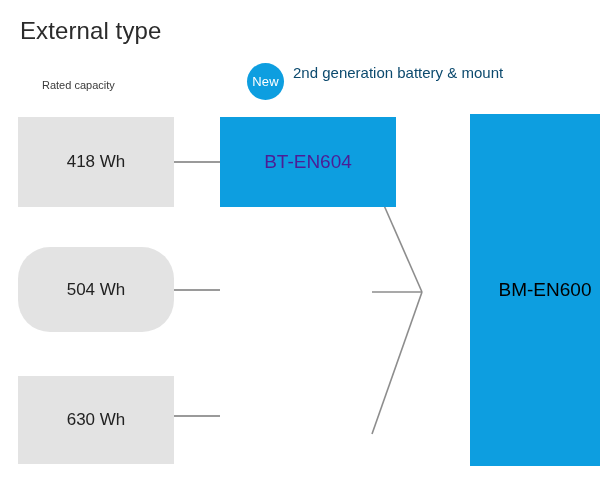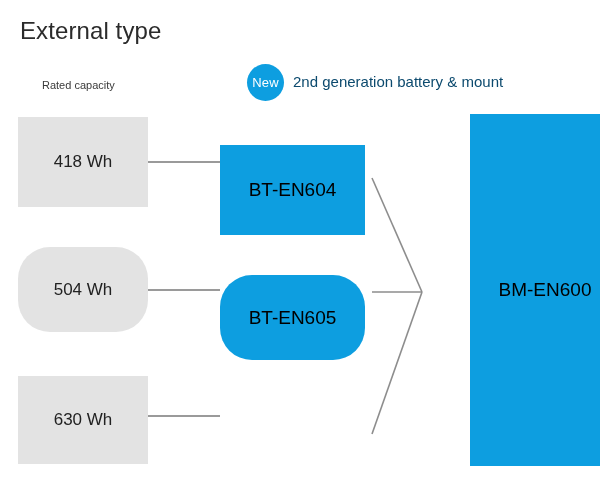--- a/index.html
+++ b/index.html
@@ -47,21 +47,21 @@
     color: #3a3a3a;
     white-space: nowrap;
   }
 
   .newline-head {
     position: absolute;
     left: 247px;
     top: 63px;
     height: 38px;
     display: flex;
-    align-items: center;
+    align-items: flex-start;
     white-space: nowrap;
   }
   .new-badge {
     width: 37px;
     height: 37px;
     border-radius: 50%;
     background: #0d9ee0;
     color: #ffffff;
     font-size: 13px;
     display: flex;
@@ -94,29 +94,28 @@
     align-items: center;
     justify-content: center;
     box-sizing: border-box;
     text-align: center;
   }
   .node.capacity {
     background: #e3e3e3;
     color: #222222;
     font-size: 17px;
     left: 18px;
-    width: 130px;
+    width: 156px;
   }
   .node.battery {
     background: #0d9ee0;
-    color: #000000;
+    color: #4c1d95;
     font-size: 19px;
     left: 220px;
-    width: 145px;
-    margin-top: 28px;
+    width: 176px;
   }
   .node.mount {
     background: #0d9ee0;
     color: #000000;
     font-size: 19px;
     left: 422px;
     top: 114px;
     width: 150px;
     height: 352px;
     margin-left: 48px;
@@ -148,19 +147,18 @@
 
     <line x1="372" y1="178" x2="422" y2="292" stroke="#8d8d8d" stroke-width="1.6"></line>
     <line x1="372" y1="292" x2="422" y2="292" stroke="#8d8d8d" stroke-width="1.6"></line>
     <line x1="372" y1="434" x2="422" y2="292" stroke="#8d8d8d" stroke-width="1.6"></line>
   </svg>
 
   <div class="node capacity row1">418 Wh</div>
   <div class="node battery row1">BT-EN604</div>
 
   <div class="node capacity row2">504 Wh</div>
-  <div class="node battery row2">BT-EN605</div>
 
   <div class="node capacity row3">630 Wh</div>
 
   <div class="node mount">BM-EN600</div>
 
 </div>
 
 </body></html>

